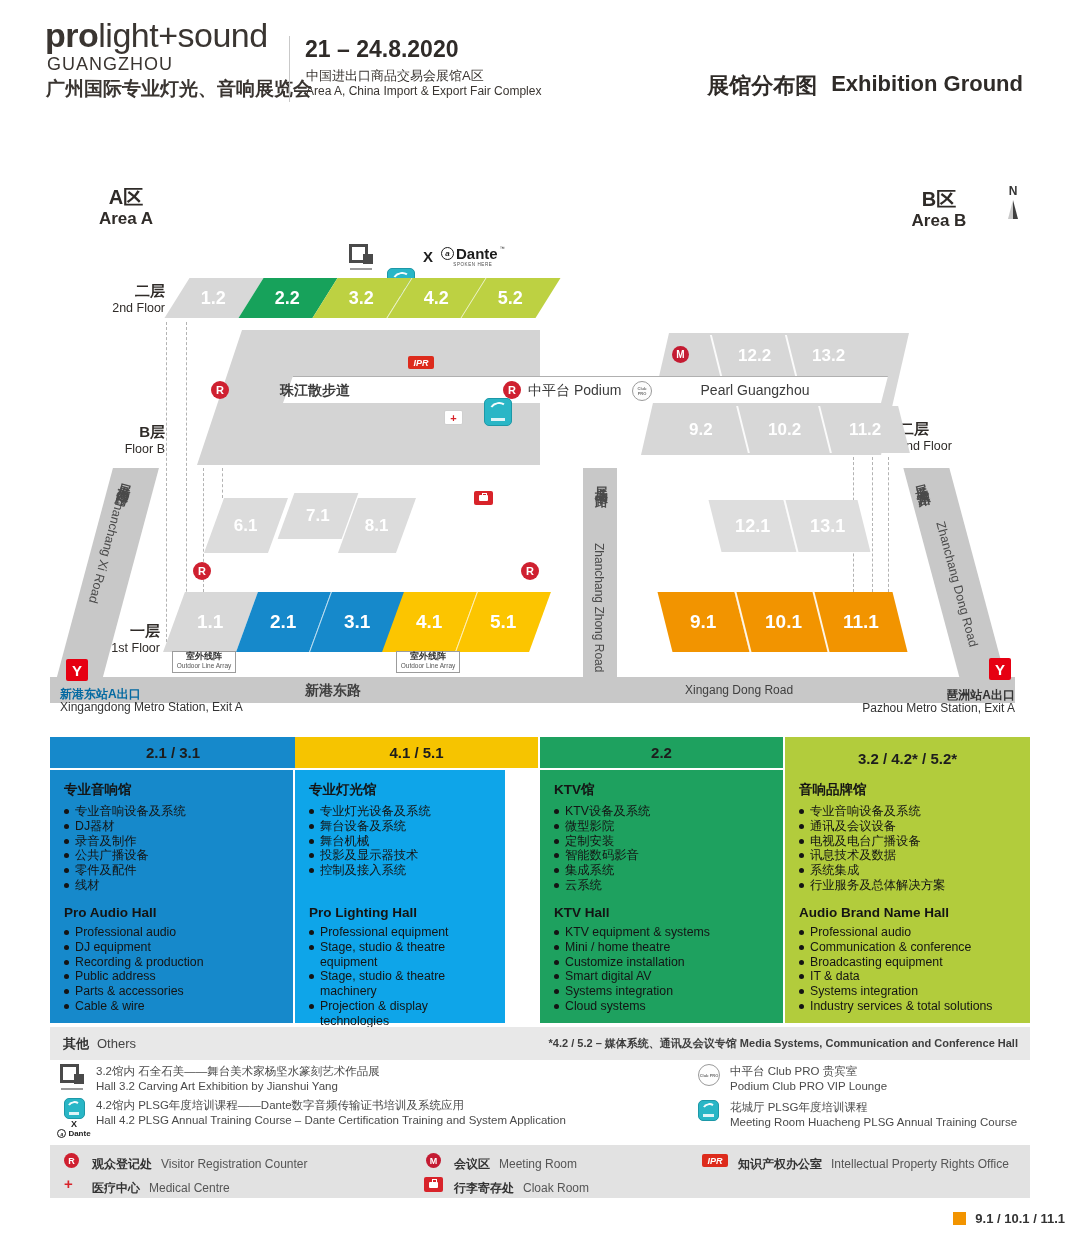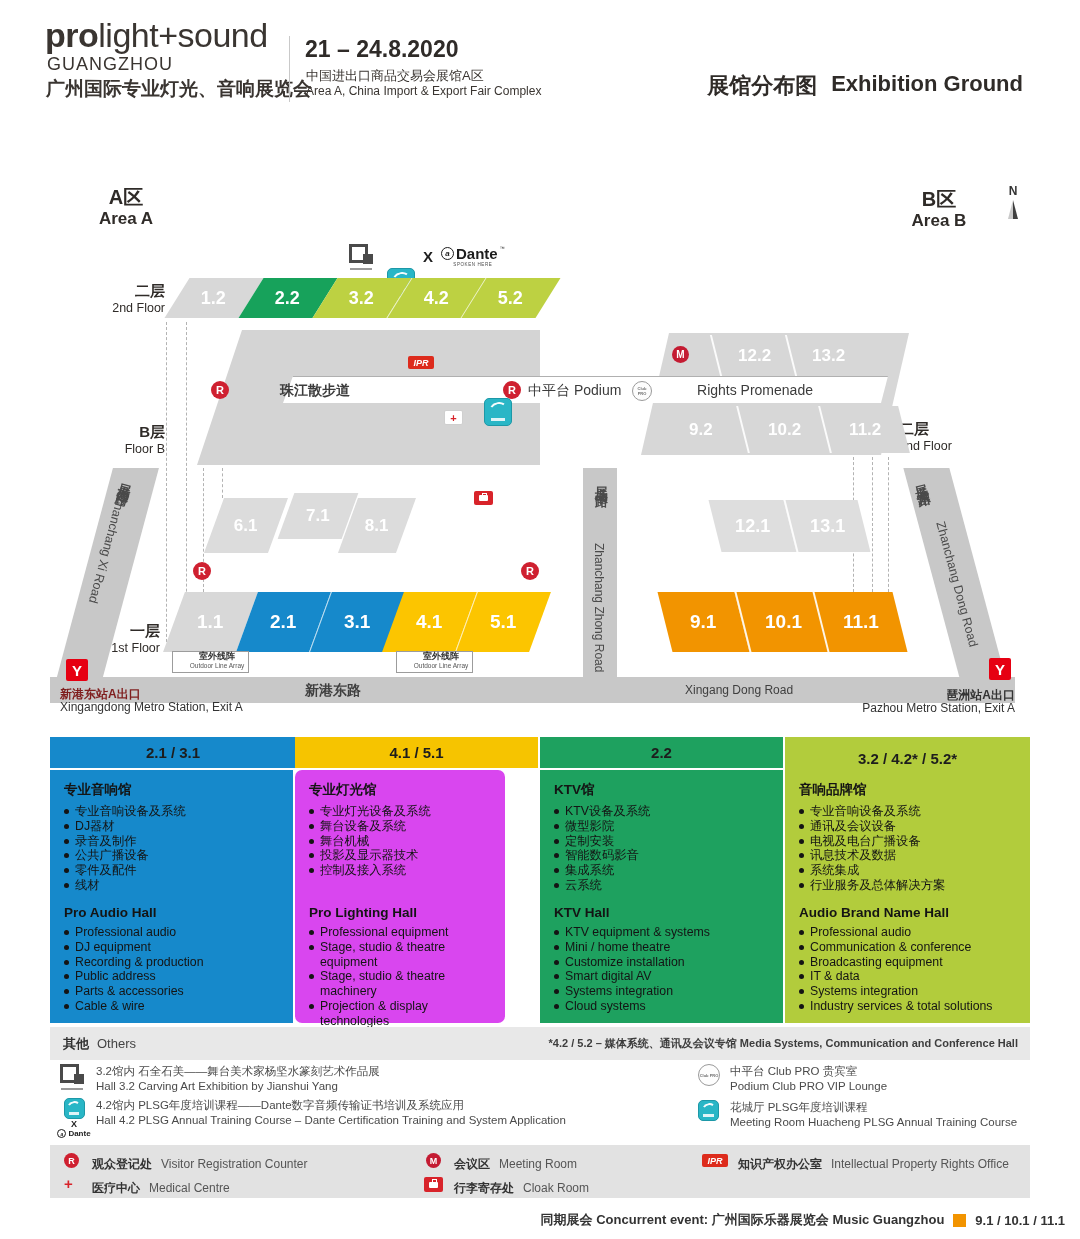--- a/index.html
+++ b/index.html
@@ -55,21 +55,21 @@
   .carve i{position:absolute;left:0;top:0;width:13px;height:13px;border:3px solid #4a4a4a;}
   .carve b{position:absolute;right:2px;bottom:6px;width:10px;height:10px;background:#4a4a4a;}
   .carve u{position:absolute;left:1px;bottom:0;width:22px;height:2px;background:#9a9a9a;}
   .dante{display:flex;flex-direction:column;align-items:center;color:#1d1d1d;}
   .dante .row{display:flex;align-items:center;gap:2px;}
   .dante .a{width:11px;height:11px;border:1.3px solid #1d1d1d;border-radius:50%;display:flex;align-items:center;
             justify-content:center;font-size:8px;font-style:italic;font-weight:700;}
   .dante .nm{font-weight:700;} .dante .tm{font-size:5px;align-self:flex-start;}
   .dante .sub{font-size:4.5px;letter-spacing:.6px;color:#4a4a4a;}
   .xmark{font-weight:700;color:#1d1d1d;}
-  .oblock{background:#fff;border:1px solid #9c9c9c;text-align:center;line-height:1.1;padding-left:13px;}
+  .oblock{background:#fff;border:1px solid #9c9c9c;text-align:center;line-height:1.1;}
   .oblock .cn{font-size:9px;font-weight:700;color:#333;} .oblock .en{font-size:6.5px;color:#555;}
   .narrow{width:10px;height:19px;background:linear-gradient(90deg,#c9c9c9 50%,#3f3f3f 50%);
           clip-path:polygon(50% 0,100% 100%,0 100%);}
   
   .colhdr{display:flex;align-items:center;justify-content:center;font-size:15px;font-weight:700;color:#1d1d1d;}
   .colbody{position:absolute;padding:11px 14px 0 14px;box-sizing:border-box;color:#141414;}
   .ct{font-size:13.5px;font-weight:700;margin-bottom:5px;}
   .bl{display:flex;align-items:flex-start;line-height:14.8px;font-size:12.3px;}
   .bl .dot{width:5px;height:5px;border-radius:50%;background:#141414;margin:5px 6px 0 0;flex:none;}
   .enblock{position:absolute;left:14px;right:10px;top:135px;}
@@ -189,21 +189,21 @@
       <span>11.2</span>
     </div>
 
   <div class="abs band" style="left:283px;top:376px;width:605px;height:27px;z-index:6;
        clip-path:polygon(10px 0,605px 0,598px 27px,0 27px);"></div>
   <div class="abs ricon" style="left:211px;top:381px;z-index:7;">R</div>
   <div class="abs" style="left:270px;top:382px;width:90px;text-align:center;font-size:14px;font-weight:700;color:#3c3c3c;z-index:7;">珠江散步道</div>
   <div class="abs ricon" style="left:503px;top:381px;z-index:7;">R</div>
   <div class="abs" style="left:528px;top:382px;font-size:14px;color:#3c3c3c;z-index:7;white-space:nowrap;">中平台 Podium</div>
   <div class="abs clubpro" style="left:632px;top:381px;width:18px;height:18px;z-index:7;">Club PRO</div>
-  <div class="abs" style="left:694px;top:382px;width:122px;text-align:center;font-size:14px;color:#3c3c3c;z-index:7;">Rights Promenade</div>
+  <div class="abs" style="left:694px;top:382px;width:122px;text-align:center;font-size:14px;color:#3c3c3c;z-index:7;">Pearl Guangzhou</div>
 
   <div class="abs ipr" style="left:408px;top:356px;width:26px;height:13px;z-index:7;">IPR</div>
   <div class="abs teal" style="left:484px;top:344px;width:26px;height:26px;z-index:8;"></div>
   <div class="abs micon" style="left:672px;top:346px;z-index:7;">M</div>
   <div class="abs med" style="left:444px;top:410px;width:17px;height:13px;font-size:11px;z-index:7;">+</div>
   <div class="abs cloak" style="left:474px;top:409px;width:19px;height:14px;z-index:7;"></div>
 
   <div class="abs" style="left:84px;top:468px;width:46px;height:216px;background:#c8c8c8;transform:skewX(-15deg);"></div>
   <div class="abs vtext" style="left:111px;top:473px;height:64px;transform:rotate(15deg);">展场西路</div>
   <div class="abs roadtxt" style="left:128px;top:498px;font-size:12.5px;transform:rotate(105deg);transform-origin:0 0;">Zhanchang Xi Road</div>
@@ -269,21 +269,21 @@
   <div class="abs oblock" style="left:172px;top:651px;width:62px;height:20px;z-index:7;">
     <div class="cn">室外线阵</div>
     <div class="en">Outdoor Line Array</div>
   </div>
   <div class="abs oblock" style="left:396px;top:651px;width:62px;height:20px;z-index:7;">
     <div class="cn">室外线阵</div>
     <div class="en">Outdoor Line Array</div>
   </div>
 
   <div class="abs metro" style="left:66px;top:659px;width:22px;height:22px;z-index:8;">Y</div>
-  <div class="abs" style="left:60px;top:686px;font-size:12px;font-weight:700;color:#7f1d1d;">新港东站A出口</div>
+  <div class="abs" style="left:60px;top:686px;font-size:12px;font-weight:700;color:#0369a1;">新港东站A出口</div>
   <div class="abs" style="left:60px;top:700px;font-size:12px;color:#333;">Xingangdong Metro Station, Exit A</div>
   <div class="abs metro" style="left:989px;top:658px;width:22px;height:22px;z-index:8;">Y</div>
   <div class="abs" style="left:840px;top:687px;width:175px;text-align:right;font-size:12px;font-weight:700;color:#333;">琶洲站A出口</div>
   <div class="abs" style="left:790px;top:701px;width:225px;text-align:right;font-size:12px;color:#333;">Pazhou Metro Station, Exit A</div>
 
   <div class="abs colhdr" style="left:50px;top:737px;width:246px;height:31px;background:#1689cb;">2.1 / 3.1</div>
   <div class="abs colbody" style="left:50px;top:770px;width:243px;height:253px;background:#1689cb;">
     <div class="ct">专业音响馆</div>
     <div>
         <div class="bl">
@@ -336,21 +336,21 @@
           </div>
           <div class="bl">
             <span class="dot"></span>
             <span class="tx">Cable &amp; wire</span>
           </div>
         </div>
     </div>
   </div>
 
   <div class="abs colhdr" style="left:295px;top:737px;width:243px;height:31px;background:#f6c400;">4.1 / 5.1</div>
-  <div class="abs colbody" style="left:295px;top:770px;width:210px;height:253px;background:#d946ef;border-radius:7px;">
+  <div class="abs colbody" style="left:295px;top:770px;width:210px;height:253px;background:#0ea5e9;">
     <div class="ct">专业灯光馆</div>
     <div>
         <div class="bl">
           <span class="dot"></span>
           <span class="tx">专业灯光设备及系统</span>
         </div>
         <div class="bl">
           <span class="dot"></span>
           <span class="tx">舞台设备及系统</span>
         </div>
@@ -579,18 +579,17 @@
     <div class="abs" style="left:42px;top:33px;">
       <span class="faccn">医疗中心</span><span class="facen">Medical Centre</span>
     </div>
     <div class="abs cloak" style="left:374px;top:32px;width:19px;height:15px;"></div>
     <div class="abs" style="left:404px;top:33px;">
       <span class="faccn">行李寄存处</span><span class="facen">Cloak Room</span>
     </div>
   </div>
 
   <div class="abs footrow" style="right:15px;top:1211px;">
-    <span>同期展会 Concurrent event: 广州国际乐器展览会 Music Guangzhou</span>
     <span class="orangesq"></span>
     <span>9.1 / 10.1 / 11.1</span>
   </div>
 
 </div>
 
 </body></html>

